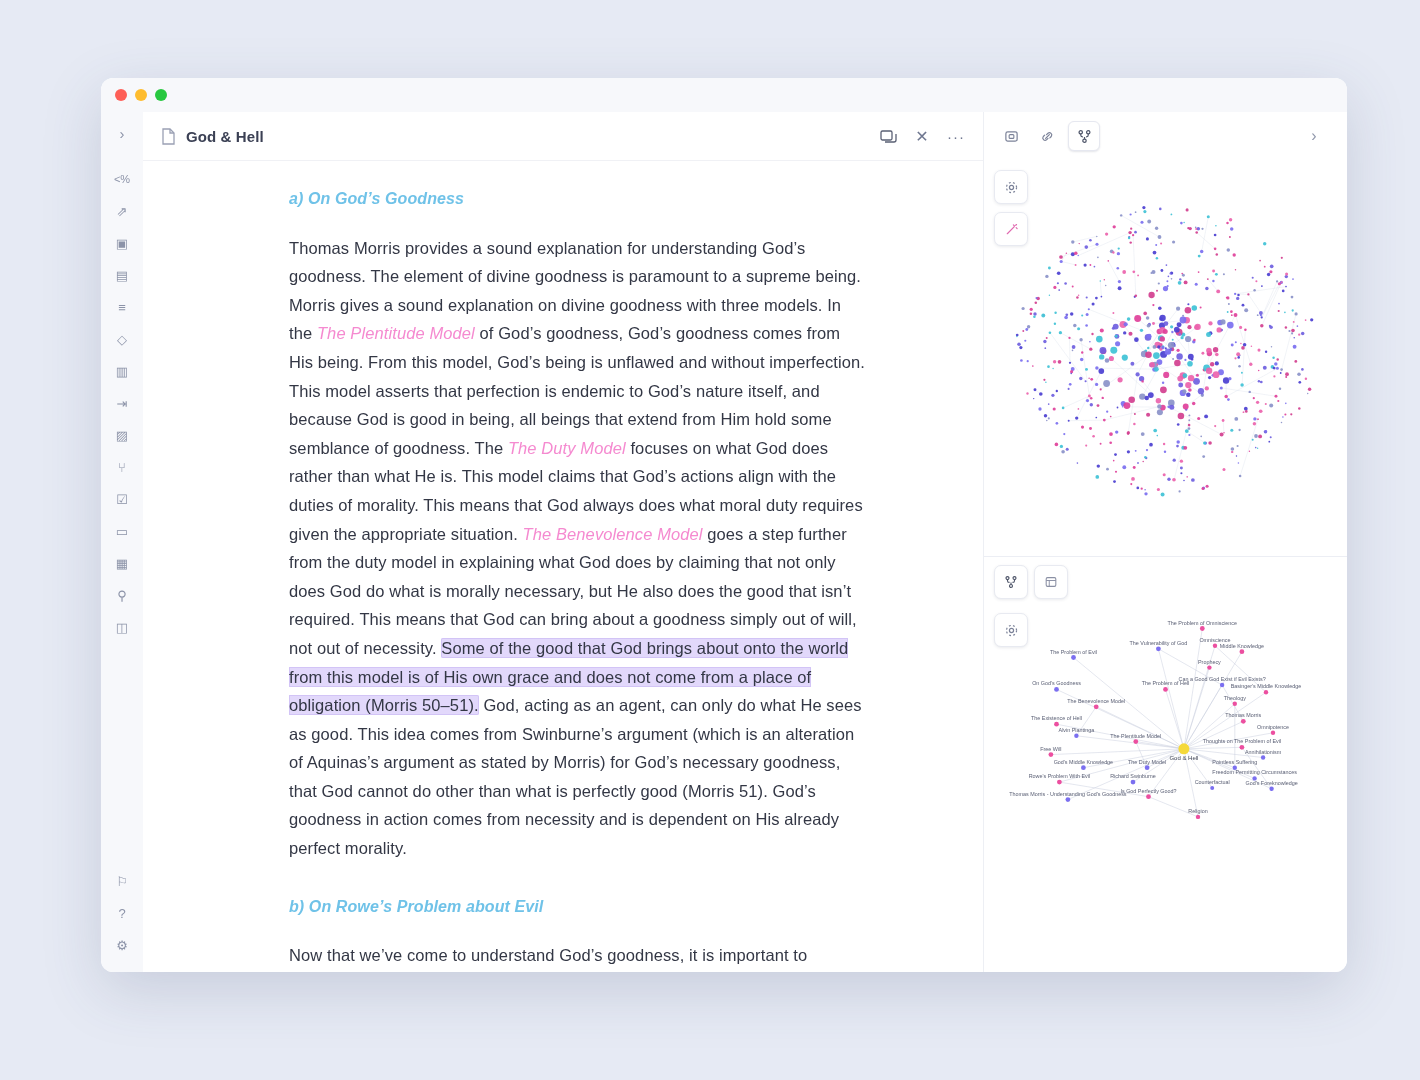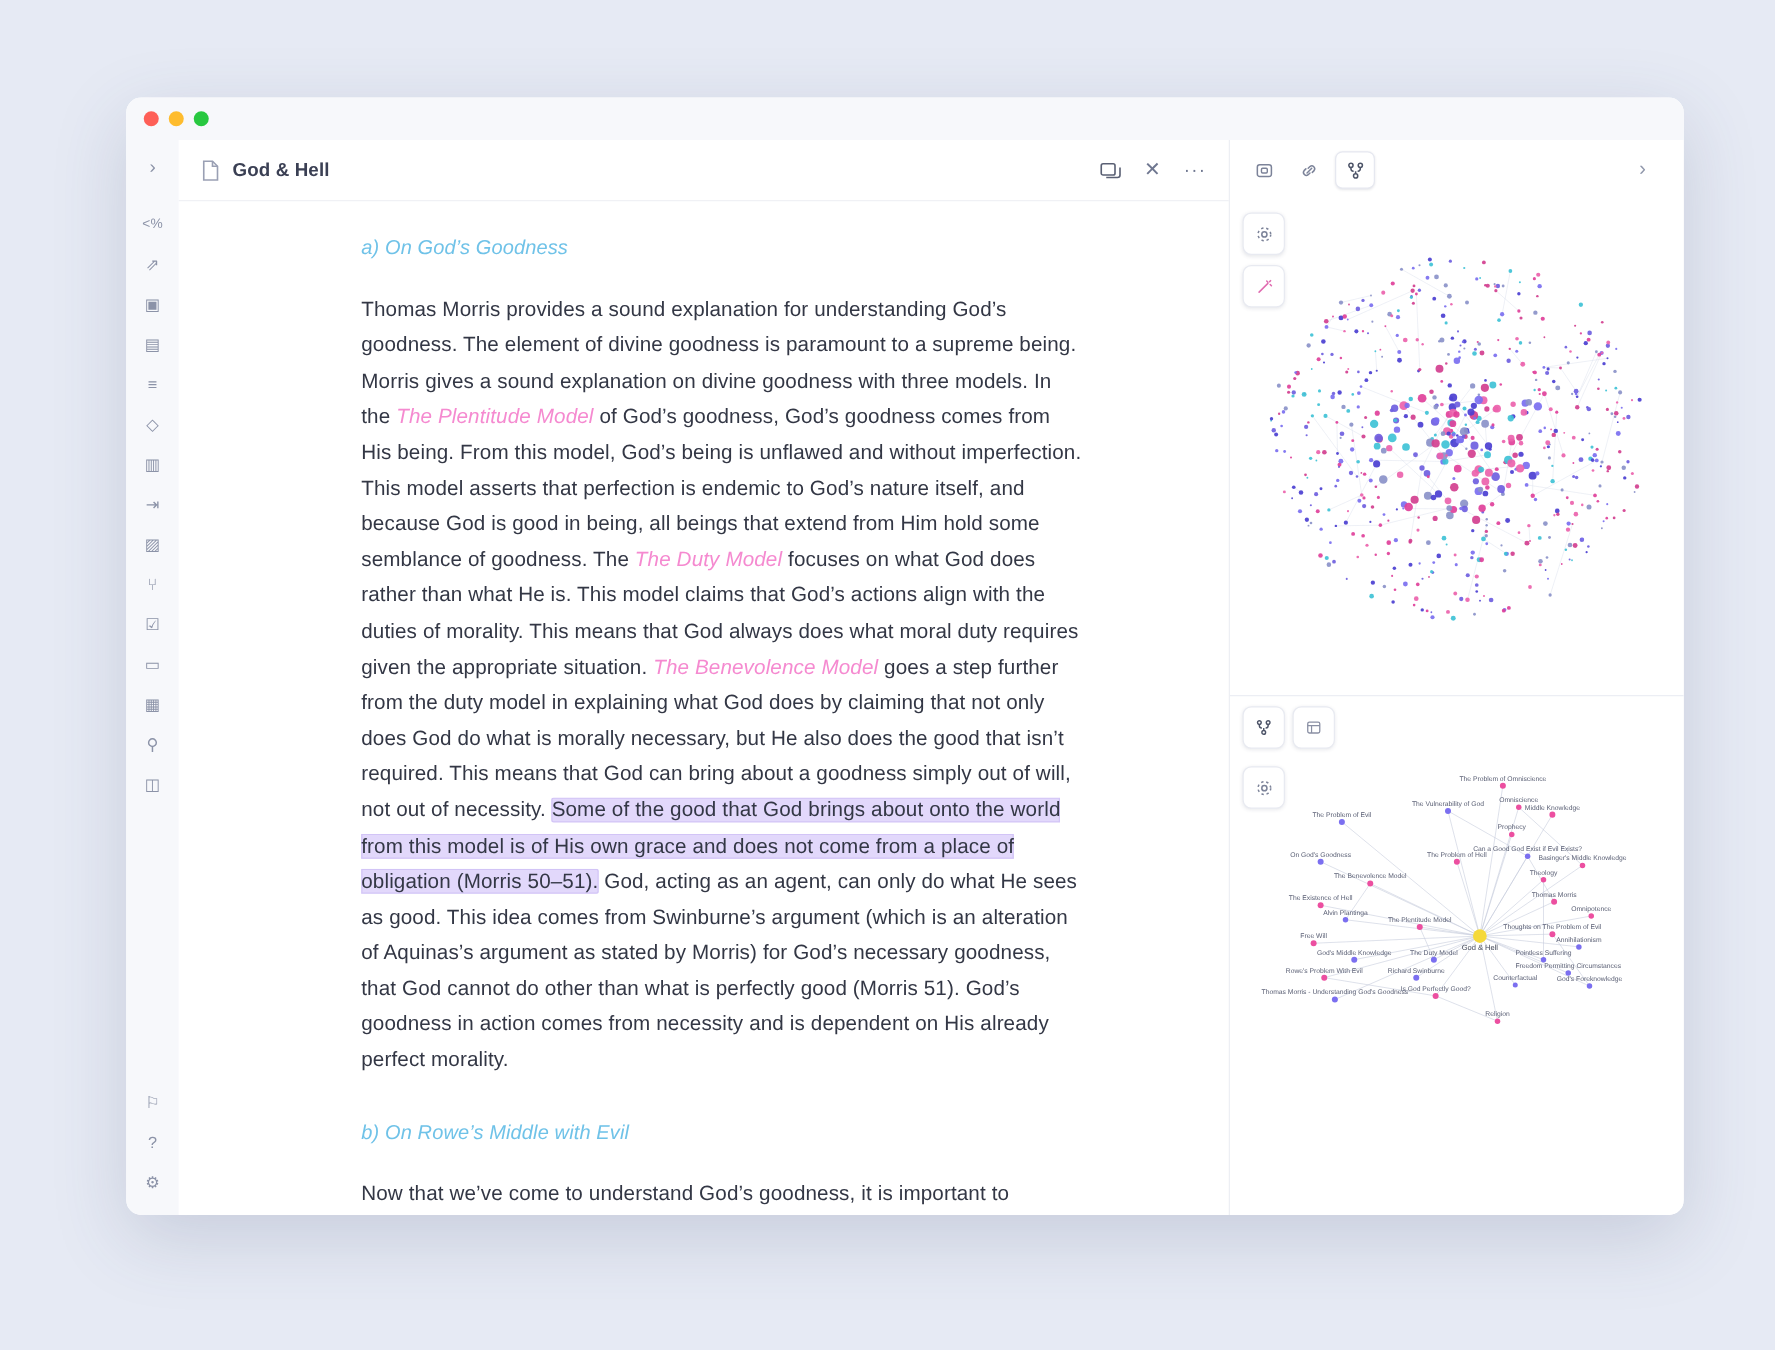--- a/index.html
+++ b/index.html
@@ -114,21 +114,21 @@
   .doc {
     max-width: 630px;
     color: #333745;
     font-size: 16.5px;
     line-height: 28.6px;
     letter-spacing: .1px;
   }
   .h-sub {
     color: #6fc2e8;
     font-style: italic;
-    font-weight: 400;
+    font-weight: 700;
     font-size: 16px;
     margin: 0 0 20px 0;
   }
   .h-sub.second { margin-top: 30px; }
   p.para { margin: 0 16px 4px 0; }
   .pink {
     color: #f58ad0;
     font-style: italic;
   }
   .pink.plain { font-style: normal; }
@@ -274,21 +274,21 @@
             </svg>
         </div>
         <div class="tab-btn">✕</div>
         <div class="tab-btn" style="font-size:15px;letter-spacing:1px;">···</div>
       </div>
 
       <div class="doc-scroll">
         <div class="doc">
           <div class="h-sub">a) On God’s Goodness</div>
           <p class="para"><span>Thomas Morris provides a sound explanation for understanding God’s goodness. The element of divine goodness is paramount to a supreme being. Morris gives a sound explanation on divine goodness with three models. In the </span><span class="pink">The Plentitude Model</span><span> of God’s goodness, God’s goodness comes from His being. From this model, God’s being is unflawed and without imperfection. This model asserts that perfection is endemic to God’s nature itself, and because God is good in being, all beings that extend from Him hold some semblance of goodness. The </span><span class="pink">The Duty Model</span><span> focuses on what God does rather than what He is. This model claims that God’s actions align with the duties of morality. This means that God always does what moral duty requires given the appropriate situation. </span><span class="pink">The Benevolence Model</span><span> goes a step further from the duty model in explaining what God does by claiming that not only does God do what is morally necessary, but He also does the good that isn’t required. This means that God can bring about a goodness simply out of will, not out of necessity. </span><span class="hl">Some of the good that God brings about onto the world from this model is of His own grace and does not come from a place of obligation (Morris 50–51).</span><span> God, acting as an agent, can only do what He sees as good. This idea comes from Swinburne’s argument (which is an alteration of Aquinas’s argument as stated by Morris) for God’s necessary goodness, that God cannot do other than what is perfectly good (Morris 51). God’s goodness in action comes from necessity and is dependent on His already perfect morality.</span></p>
-          <div class="h-sub second">b) On Rowe’s Middle with Evil</div>
+          <div class="h-sub second">b) On Rowe’s Problem about Evil</div>
           <p class="para"><span>Now that we’ve come to understand God’s goodness, it is important to reiterate the point that </span><span class="pink plain">God is perfectly good</span><span>. It is the Christian belief that God is an all-knowing, all-powerful and perfectly good God. If we take this to be the case, then God is aware of all Earthly things. The problem is that there seems to be a great deal of evil in our world. If God is perfectly good, then He would be able to cancel out all evil in</span></p>
         </div>
       </div>
     </div>
 
     <div class="right-panel">
       <div class="rp-toolbar">
         <div class="rp-tool">
           <svg width="15" height="15" viewBox="0 0 16 16">
               <rect x="2" y="3" width="12" height="10" rx="2" fill="none" stroke="#7c8399" stroke-width="1.3"></rect>

